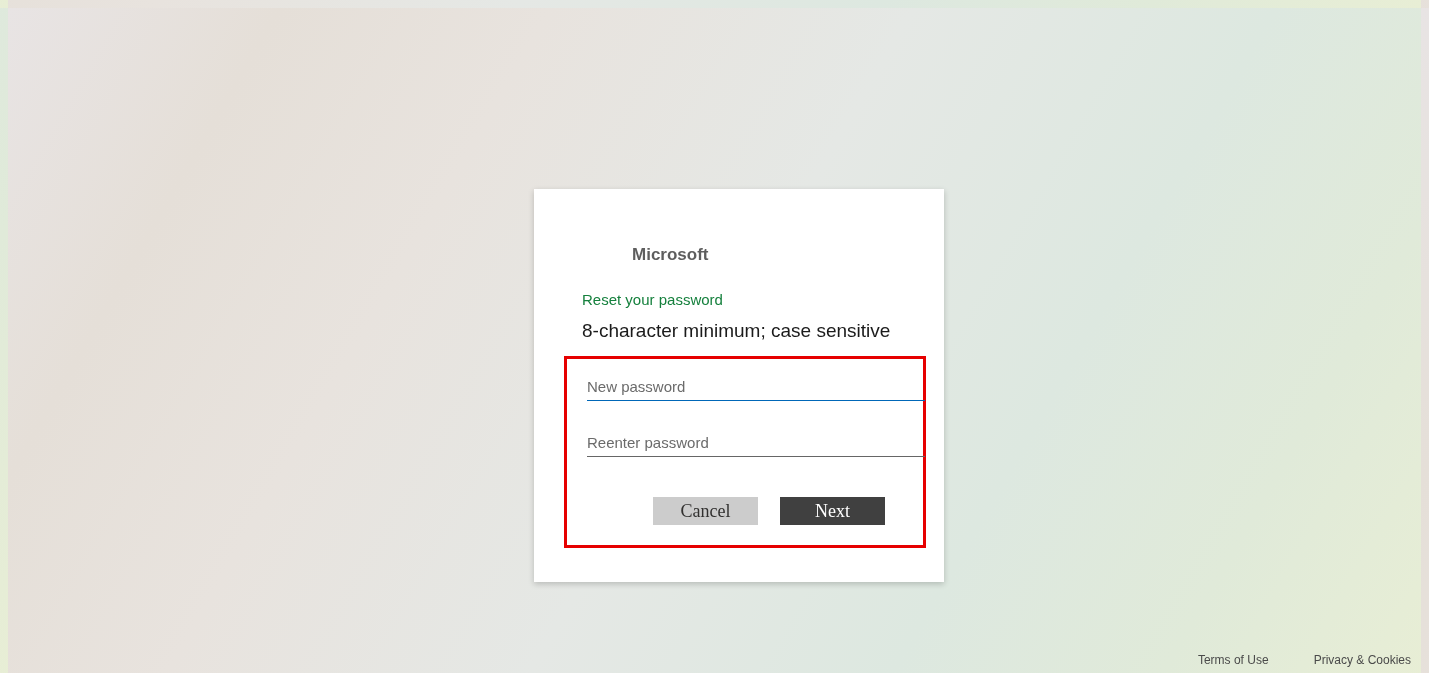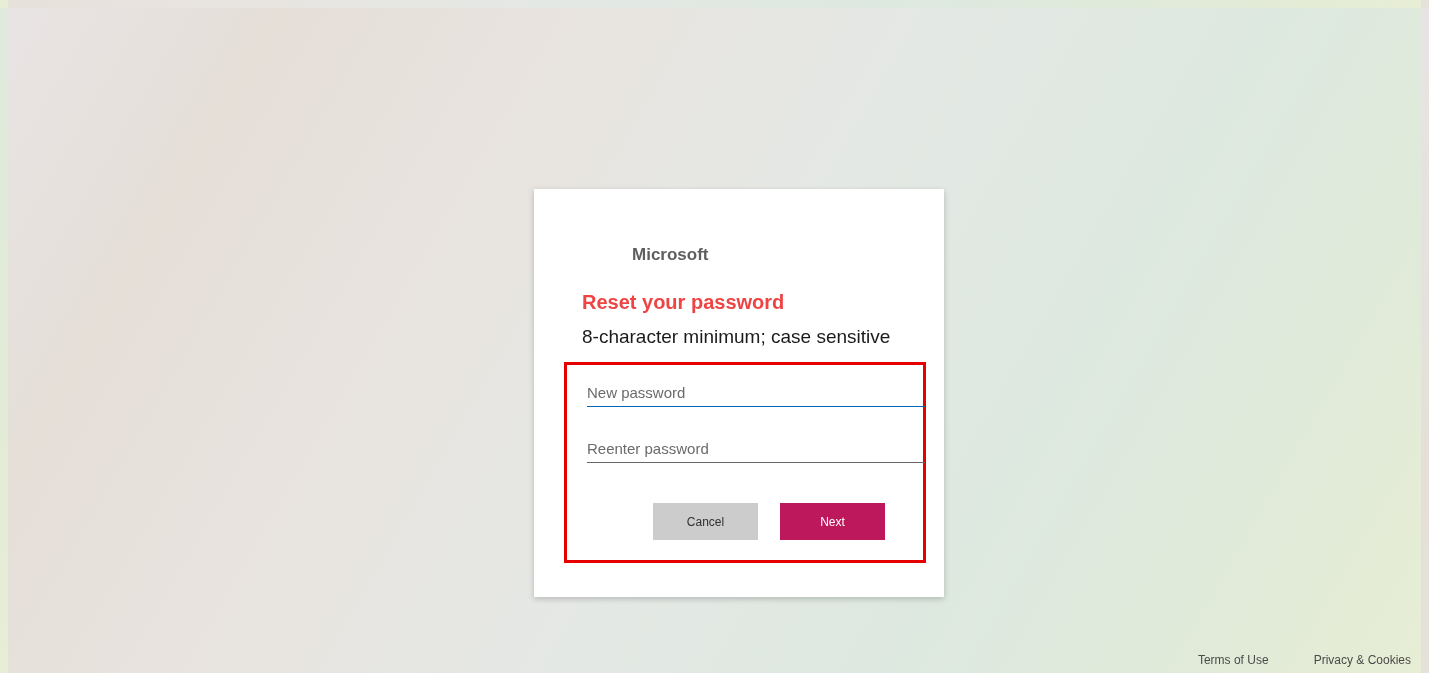--- a/index.html
+++ b/index.html
@@ -55,23 +55,23 @@
     .ms-sq3 { background: #00a4ef; }
     .ms-sq4 { background: #ffb900; }
     
     .logo-text {
       font-size: 17px;
       font-weight: 600;
       color: #5e5e5e;
     }
     
     .title {
-      font-size: 20px;
-      font-weight: 700;
-      color: #ef4444;
+      font-size: 15px;
+      font-weight: 400;
+      color: #15803d;
       margin-bottom: 12px;
     }
     
     .subtitle {
       font-size: 19px;
       color: #1b1b1b;
       margin-bottom: 14px;
     }
     
     .highlight-box {
@@ -105,34 +105,34 @@
     .button-row {
       display: flex;
       justify-content: flex-end;
       gap: 6px;
       margin-top: 14px;
       padding-right: 16px;
     }
     
     .btn {
       min-width: 105px;
-      height: 37px;
+      height: 28px;
       border: none;
-      font-size: 12px;
+      font-size: 18px;
       cursor: pointer;
-      font-family: Liberation Sans, sans-serif;
+      font-family: Liberation Serif, serif;
     }
     
     .btn-secondary {
       background: #cccccc;
       color: #323130;
     }
     
     .btn-primary {
-      background: #be185d;
+      background: #404040;
       color: #ffffff;
     }
     
     .footer {
       position: absolute;
       bottom: 6px;
       right: 18px;
       display: flex;
       gap: 29px;
     }

